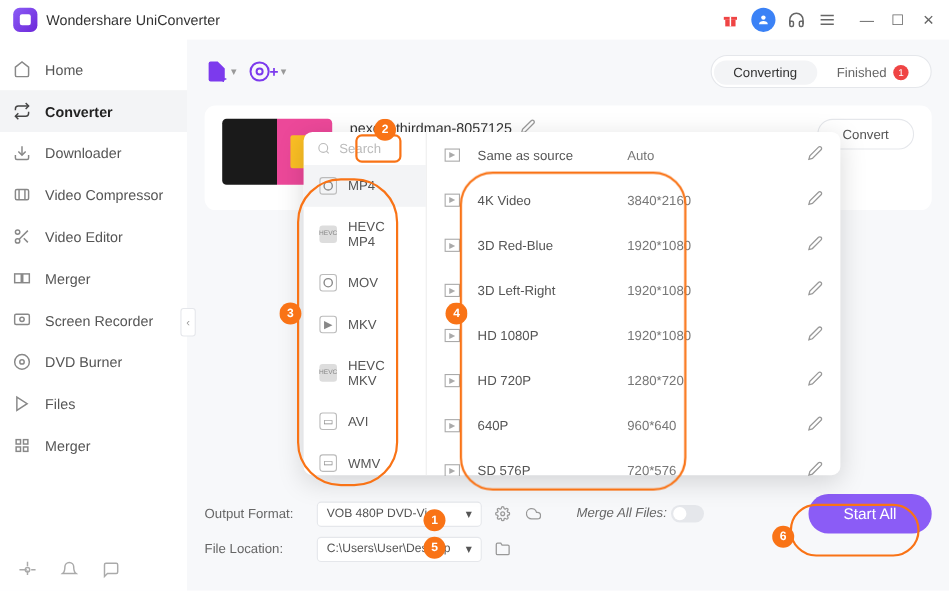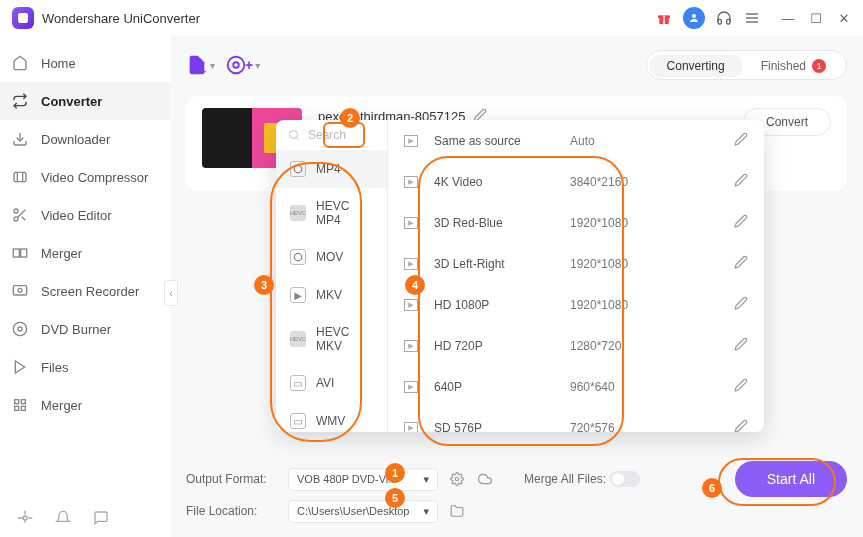--- a/index.html
+++ b/index.html
@@ -54,26 +54,26 @@
     .fmt-item { display:flex; align-items:center; gap:10px; padding:11px 14px; font-size:12px; color:#555; cursor:pointer; }
     .fmt-item.active { background:#f3f4f6; }
     .fmt-icon { width:16px; height:16px; display:flex;align-items:center;justify-content:center;color:#888;font-size:10px;border:1px solid #bbb;border-radius:3px; }
     .dd-right { flex:1; overflow-y:auto; }
     .preset-row { display:flex; align-items:center; padding:12px 16px; font-size:12px; color:#555; cursor:pointer; gap:16px; }
     .preset-icon { width:14px;height:12px;border:1px solid #aaa;display:flex;align-items:center;justify-content:center;font-size:7px;color:#aaa; }
     .preset-label { width: 120px; }
     .preset-res { width: 90px; color:#777; }
     .preset-edit { margin-left:auto; color:#999; cursor:pointer; }
     
-    .bottom-bar { position: absolute; bottom: 12px; left: 16px; right: 16px; }
+    .bottom-bar { position: absolute; bottom: 24px; left: 16px; right: 16px; }
     .bb-row { display:flex; align-items:center; gap:10px; font-size:12px; color:#666; height:28px; margin-top:4px; }
     .bb-label { width: 92px; }
     .bb-select { background:#fff; border:1px solid #e5e7eb; border-radius:4px; padding:4px 8px; width:150px; display:flex; align-items:center; justify-content:space-between; cursor:pointer; font-size:11px; color:#555; }
     .bb-iconbtn { color:#999; cursor:pointer; width:18px;height:18px;display:flex;align-items:center;justify-content:center; }
-    .merge-toggle { display:flex; align-items:center; gap:4px; margin-left: 20px; }
+    .merge-toggle { display:flex; gap:4px; margin-left: 20px; font-style: italic; }
     .toggle { width:30px; height:16px; background:#e5e7eb; border-radius:8px; position:relative; cursor:pointer; }
     .toggle::after { content:''; position:absolute; width:12px;height:12px;background:#fff;border-radius:50%;top:2px;left:2px; }
     .start-btn { background:#8b5cf6; color:#fff; border:none; border-radius:20px; padding:10px 32px; font-size:14px; cursor:pointer; margin-left:auto; }
     
     .callout { position:absolute; width:20px; height:20px; background:#f97316; color:#fff; border-radius:50%; font-size:11px; font-weight:600; display:flex; align-items:center; justify-content:center; z-index:200; }
     .callout-ring { position:absolute; border:2px solid #f97316; border-radius:8px; z-index:150; pointer-events:none; }
     
     .side-handle { position:absolute; left:164px; top:280px; width:14px; height:26px; background:#fff; border:1px solid #e5e7eb; border-radius:3px; display:flex;align-items:center;justify-content:center;color:#999;font-size:10px;cursor:pointer; z-index:50; }
     
     .bottom-icons { position:absolute; bottom:10px; left:16px; display:flex; gap:20px; color:#aaa; }

